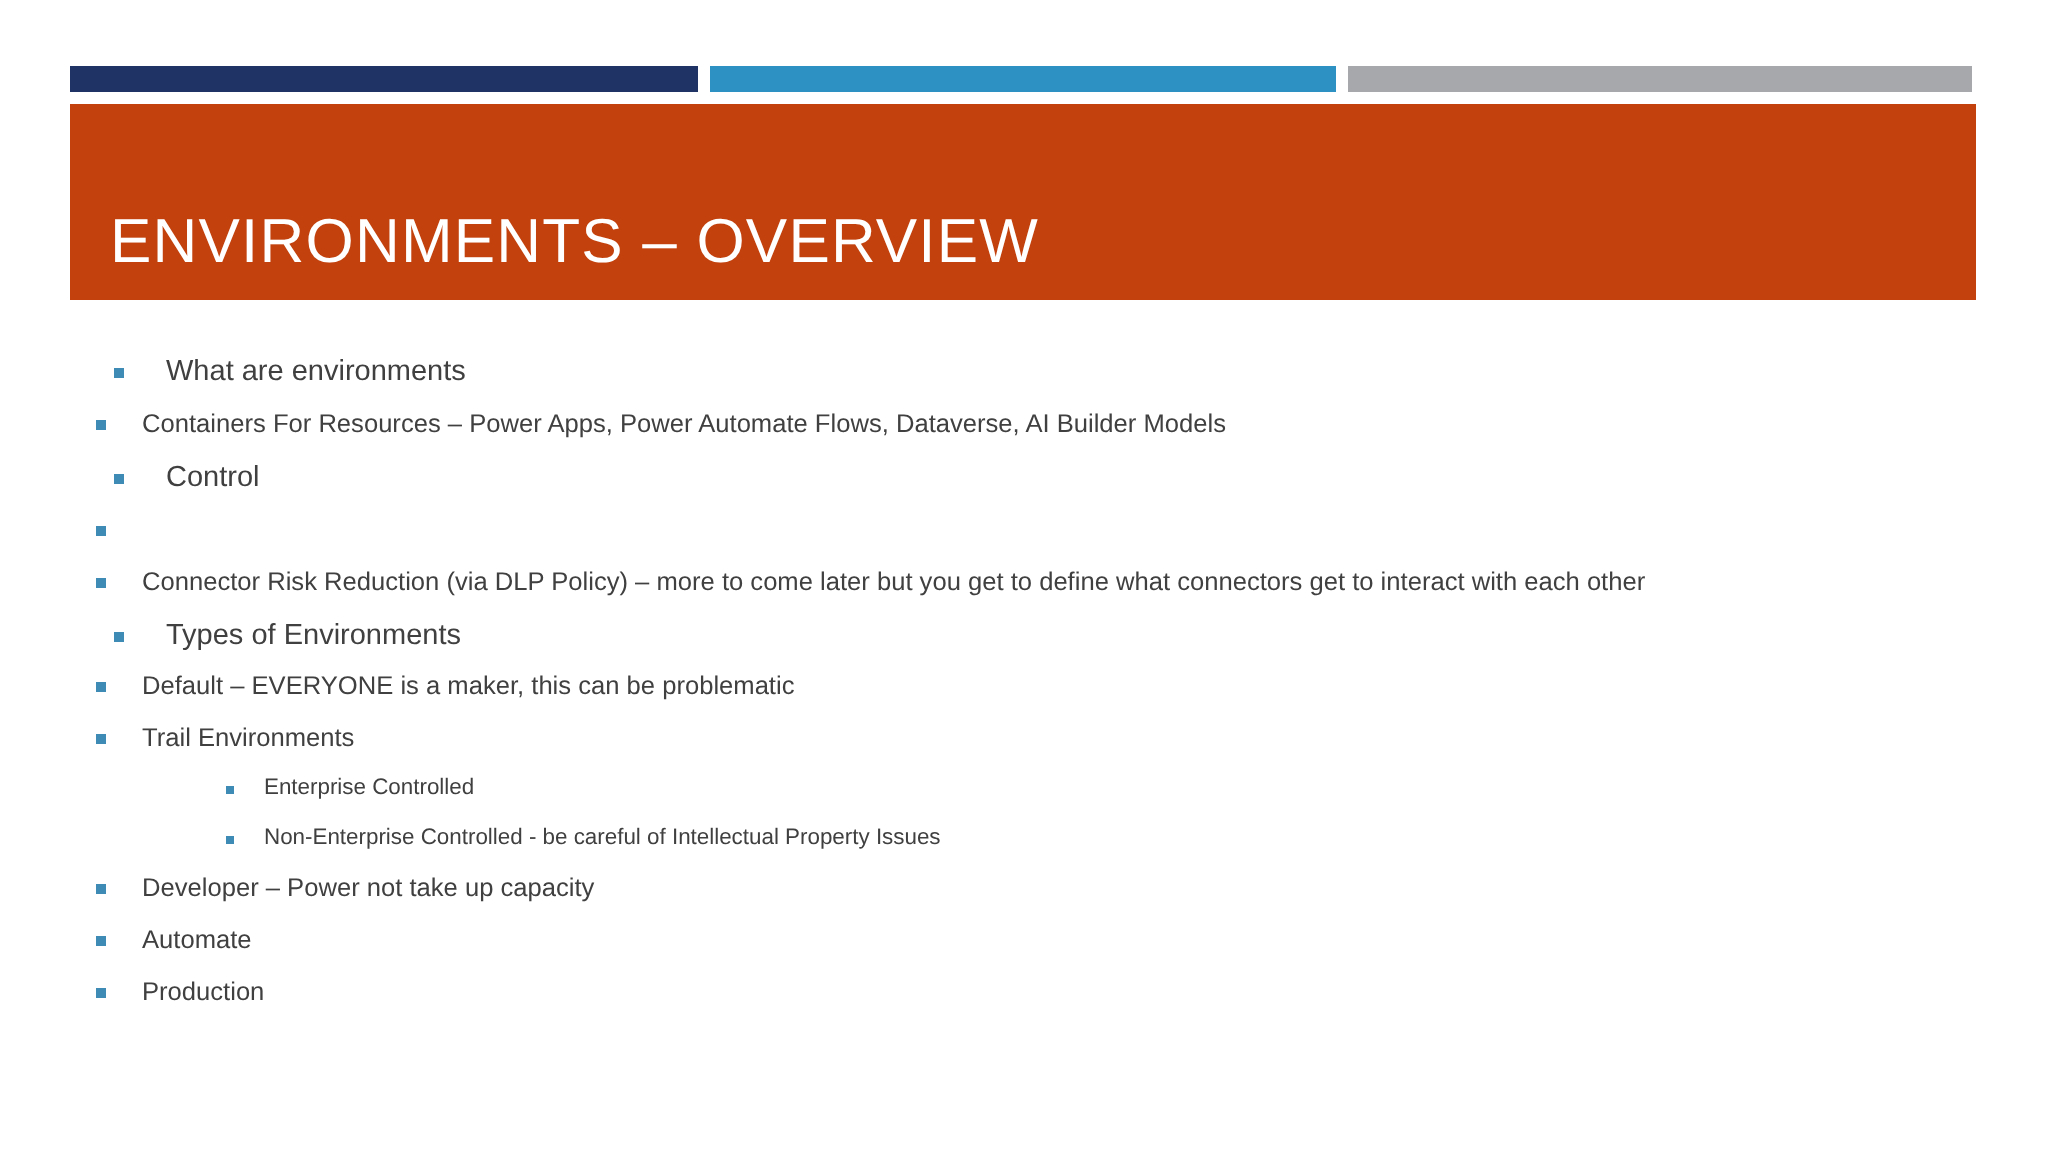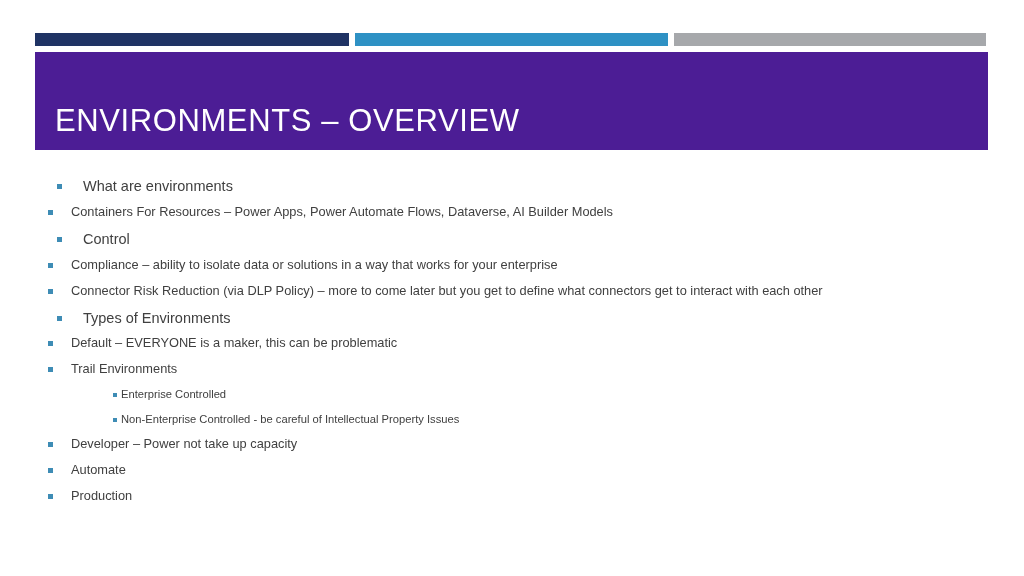--- a/index.html
+++ b/index.html
@@ -29,21 +29,21 @@
   #deco-bar-blue  { left: 355px; width: 313px; background: #2E91C4; }
   #deco-bar-gray  { left: 674px; width: 312px; background: #A6A8AB; }
 
   
   #title-block {
     position: absolute;
     left: 35px;
     top: 52px;
     width: 953px;
     height: 98px;
-    background: #4c1d95;
+    background: #c2410c;
   }
   #slide-title {
     position: absolute;
     left: 20px;
     bottom: 14px;
     color: #ffffff;
     font-size: 31px;
     font-weight: 300;
     letter-spacing: 0.6px;
     white-space: nowrap;
@@ -76,21 +76,21 @@
   .lvl1 .bullet-text { margin-left: 21px; font-size: 14.5px; line-height: 20px; text-align: right; }
 
   
   .lvl2 { padding-left: 48px; height: 26px; }
   .lvl2 .bullet-marker { width: 5px; height: 5px; margin-top: 7px; }
   .lvl2 .bullet-text { margin-left: 18px; font-size: 12.8px; line-height: 18px; }
 
   
   .lvl3 { padding-left: 113px; height: 24.5px; }
   .lvl3 .bullet-marker { width: 4px; height: 4px; margin-top: 7px; }
-  .lvl3 .bullet-text { margin-left: 4px; font-size: 11.2px; line-height: 16px; }
+  .lvl3 .bullet-text { margin-left: 15px; font-size: 11.2px; line-height: 16px; }
 </style>
 </head>
 <body>
 
 <div id="deco-bars">
   <div class="deco-bar" id="deco-bar-navy"></div>
   <div class="deco-bar" id="deco-bar-blue"></div>
   <div class="deco-bar" id="deco-bar-gray"></div>
 </div>
 
@@ -106,21 +106,20 @@
     <div class="bullet-row lvl2">
       <span class="bullet-marker"></span>
       <span class="bullet-text">Containers For Resources – Power Apps, Power Automate Flows, Dataverse,  AI Builder Models</span>
     </div>
     <div class="bullet-row lvl1">
       <span class="bullet-marker"></span>
       <span class="bullet-text">Control</span>
     </div>
     <div class="bullet-row lvl2">
       <span class="bullet-marker"></span>
-      <span class="bullet-text">Compliance – ability to isolate data or solutions in a way that works for your enterprise</span>
     </div>
     <div class="bullet-row lvl2">
       <span class="bullet-marker"></span>
       <span class="bullet-text">Connector Risk Reduction (via DLP Policy) – more to come later but you get to define what connectors get to interact with each other</span>
     </div>
     <div class="bullet-row lvl1">
       <span class="bullet-marker"></span>
       <span class="bullet-text">Types of Environments</span>
     </div>
     <div class="bullet-row lvl2">

